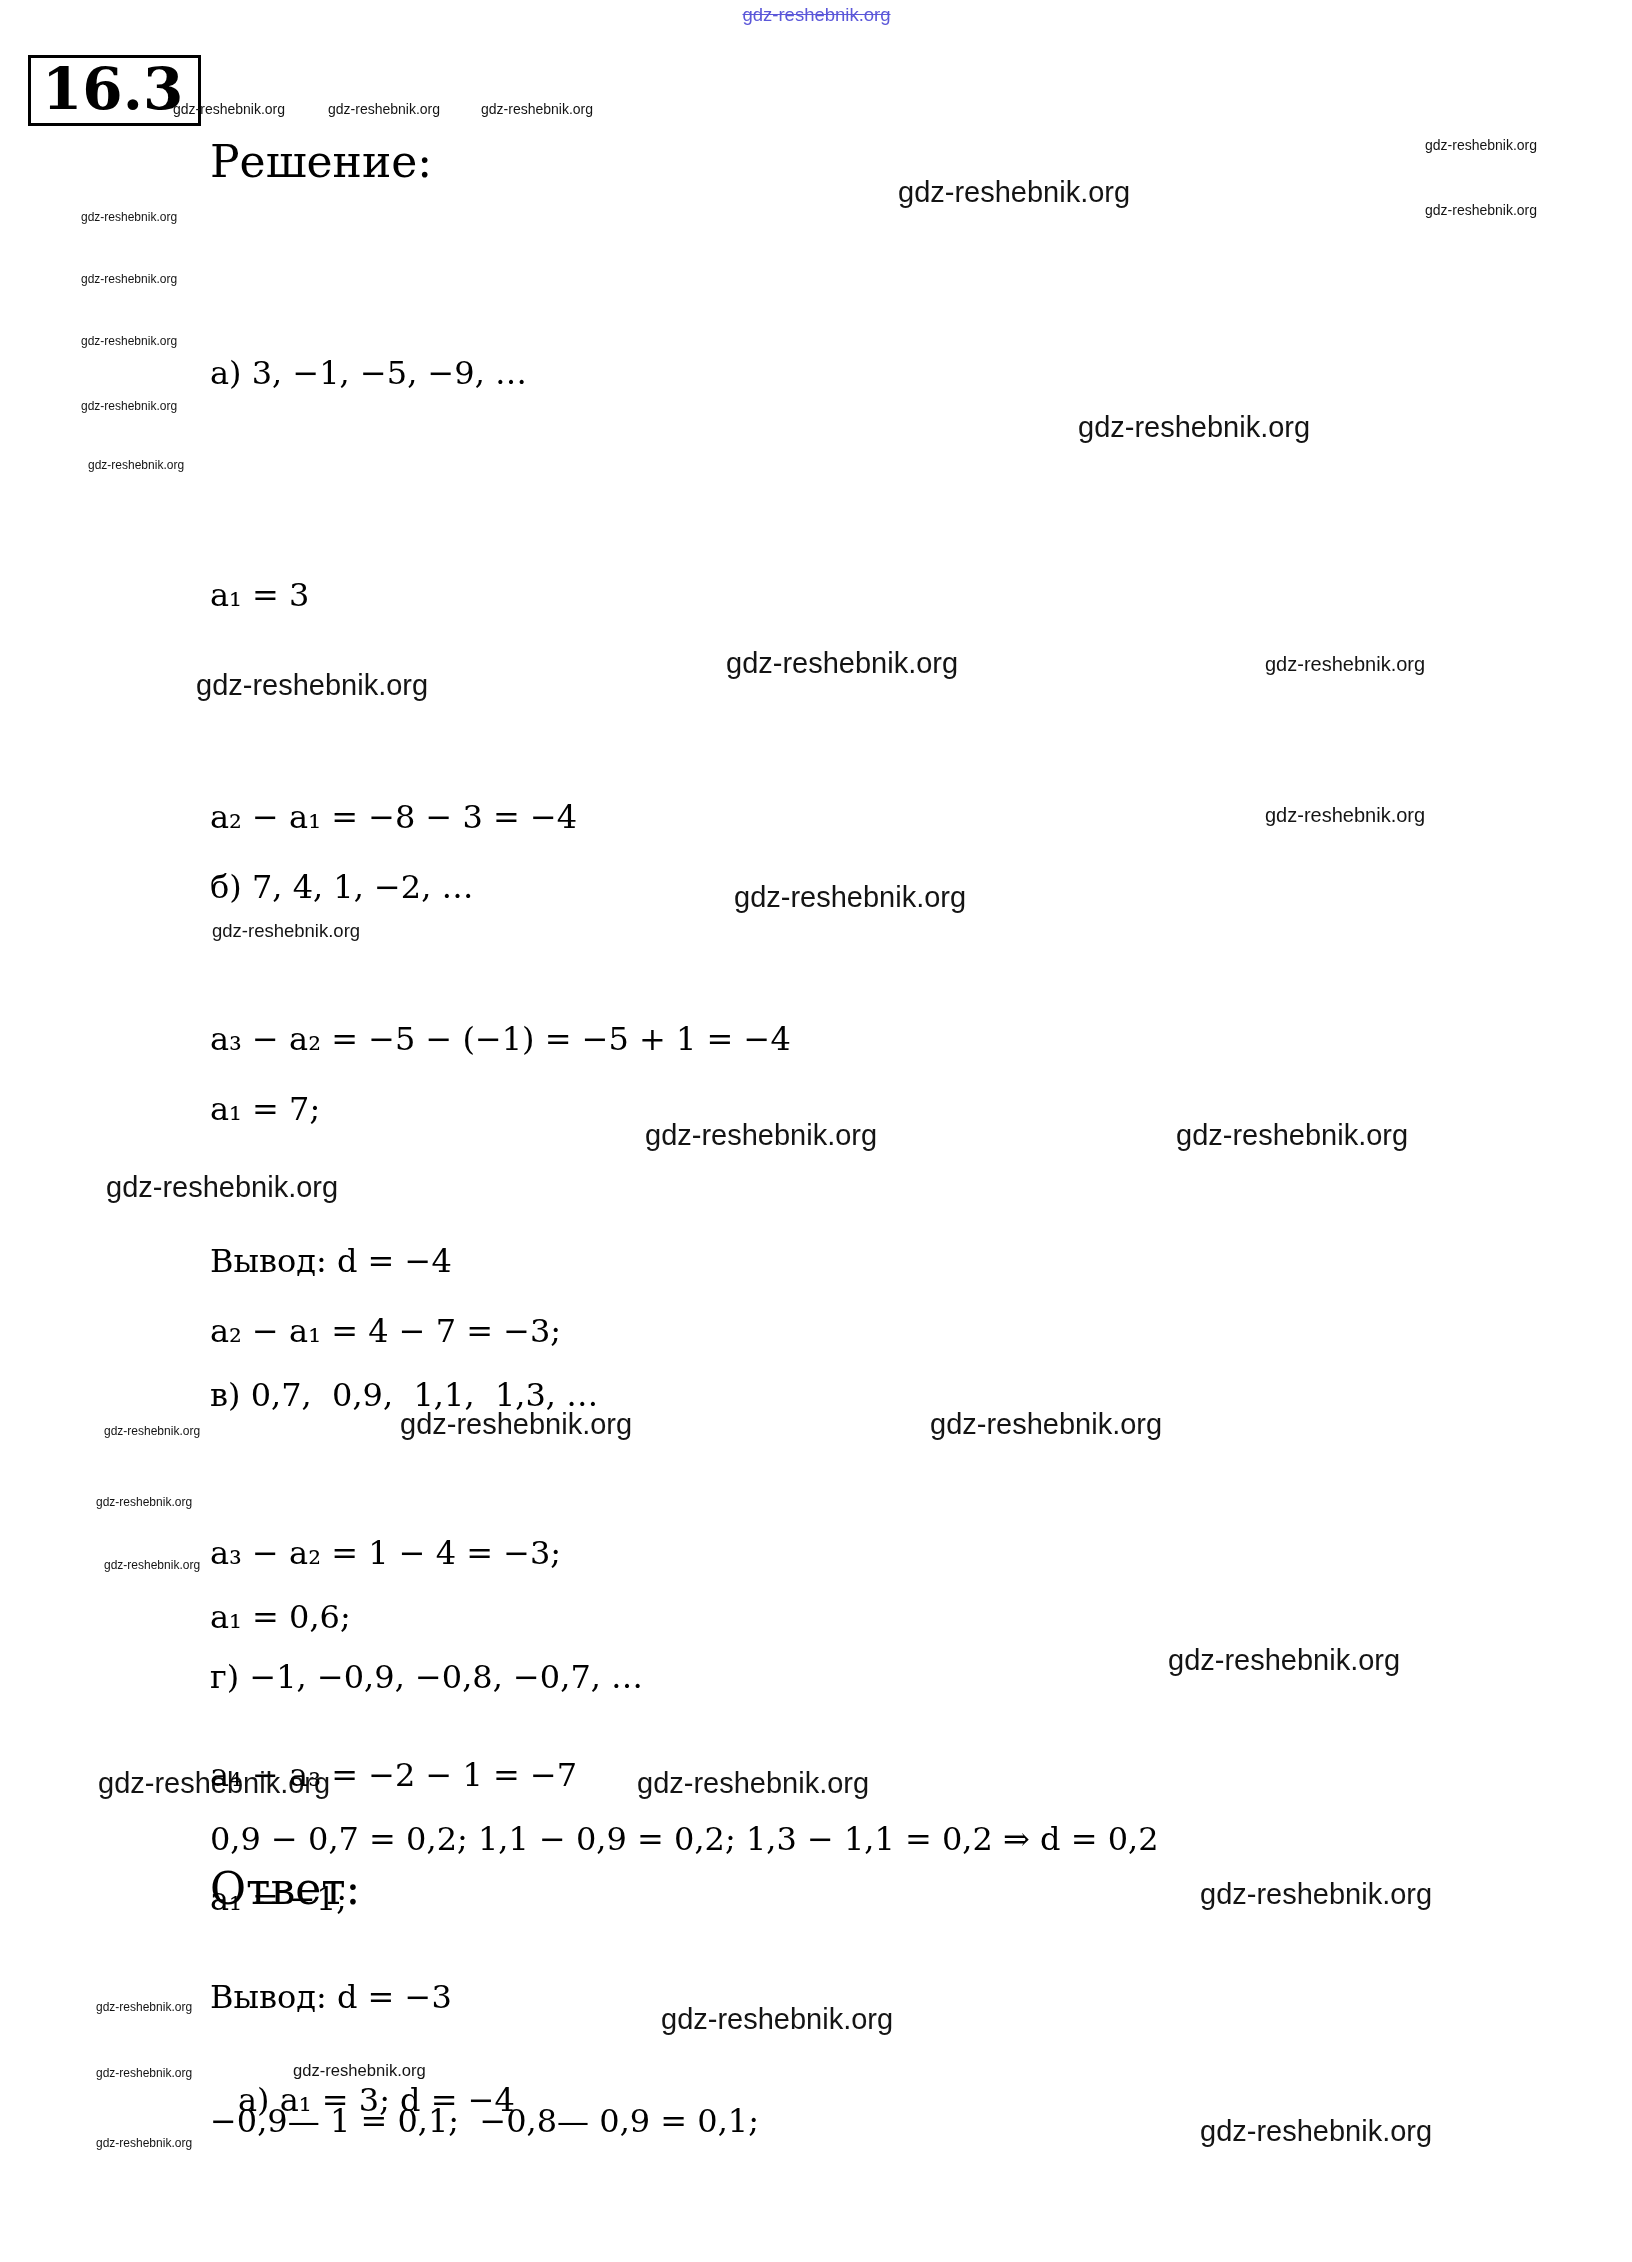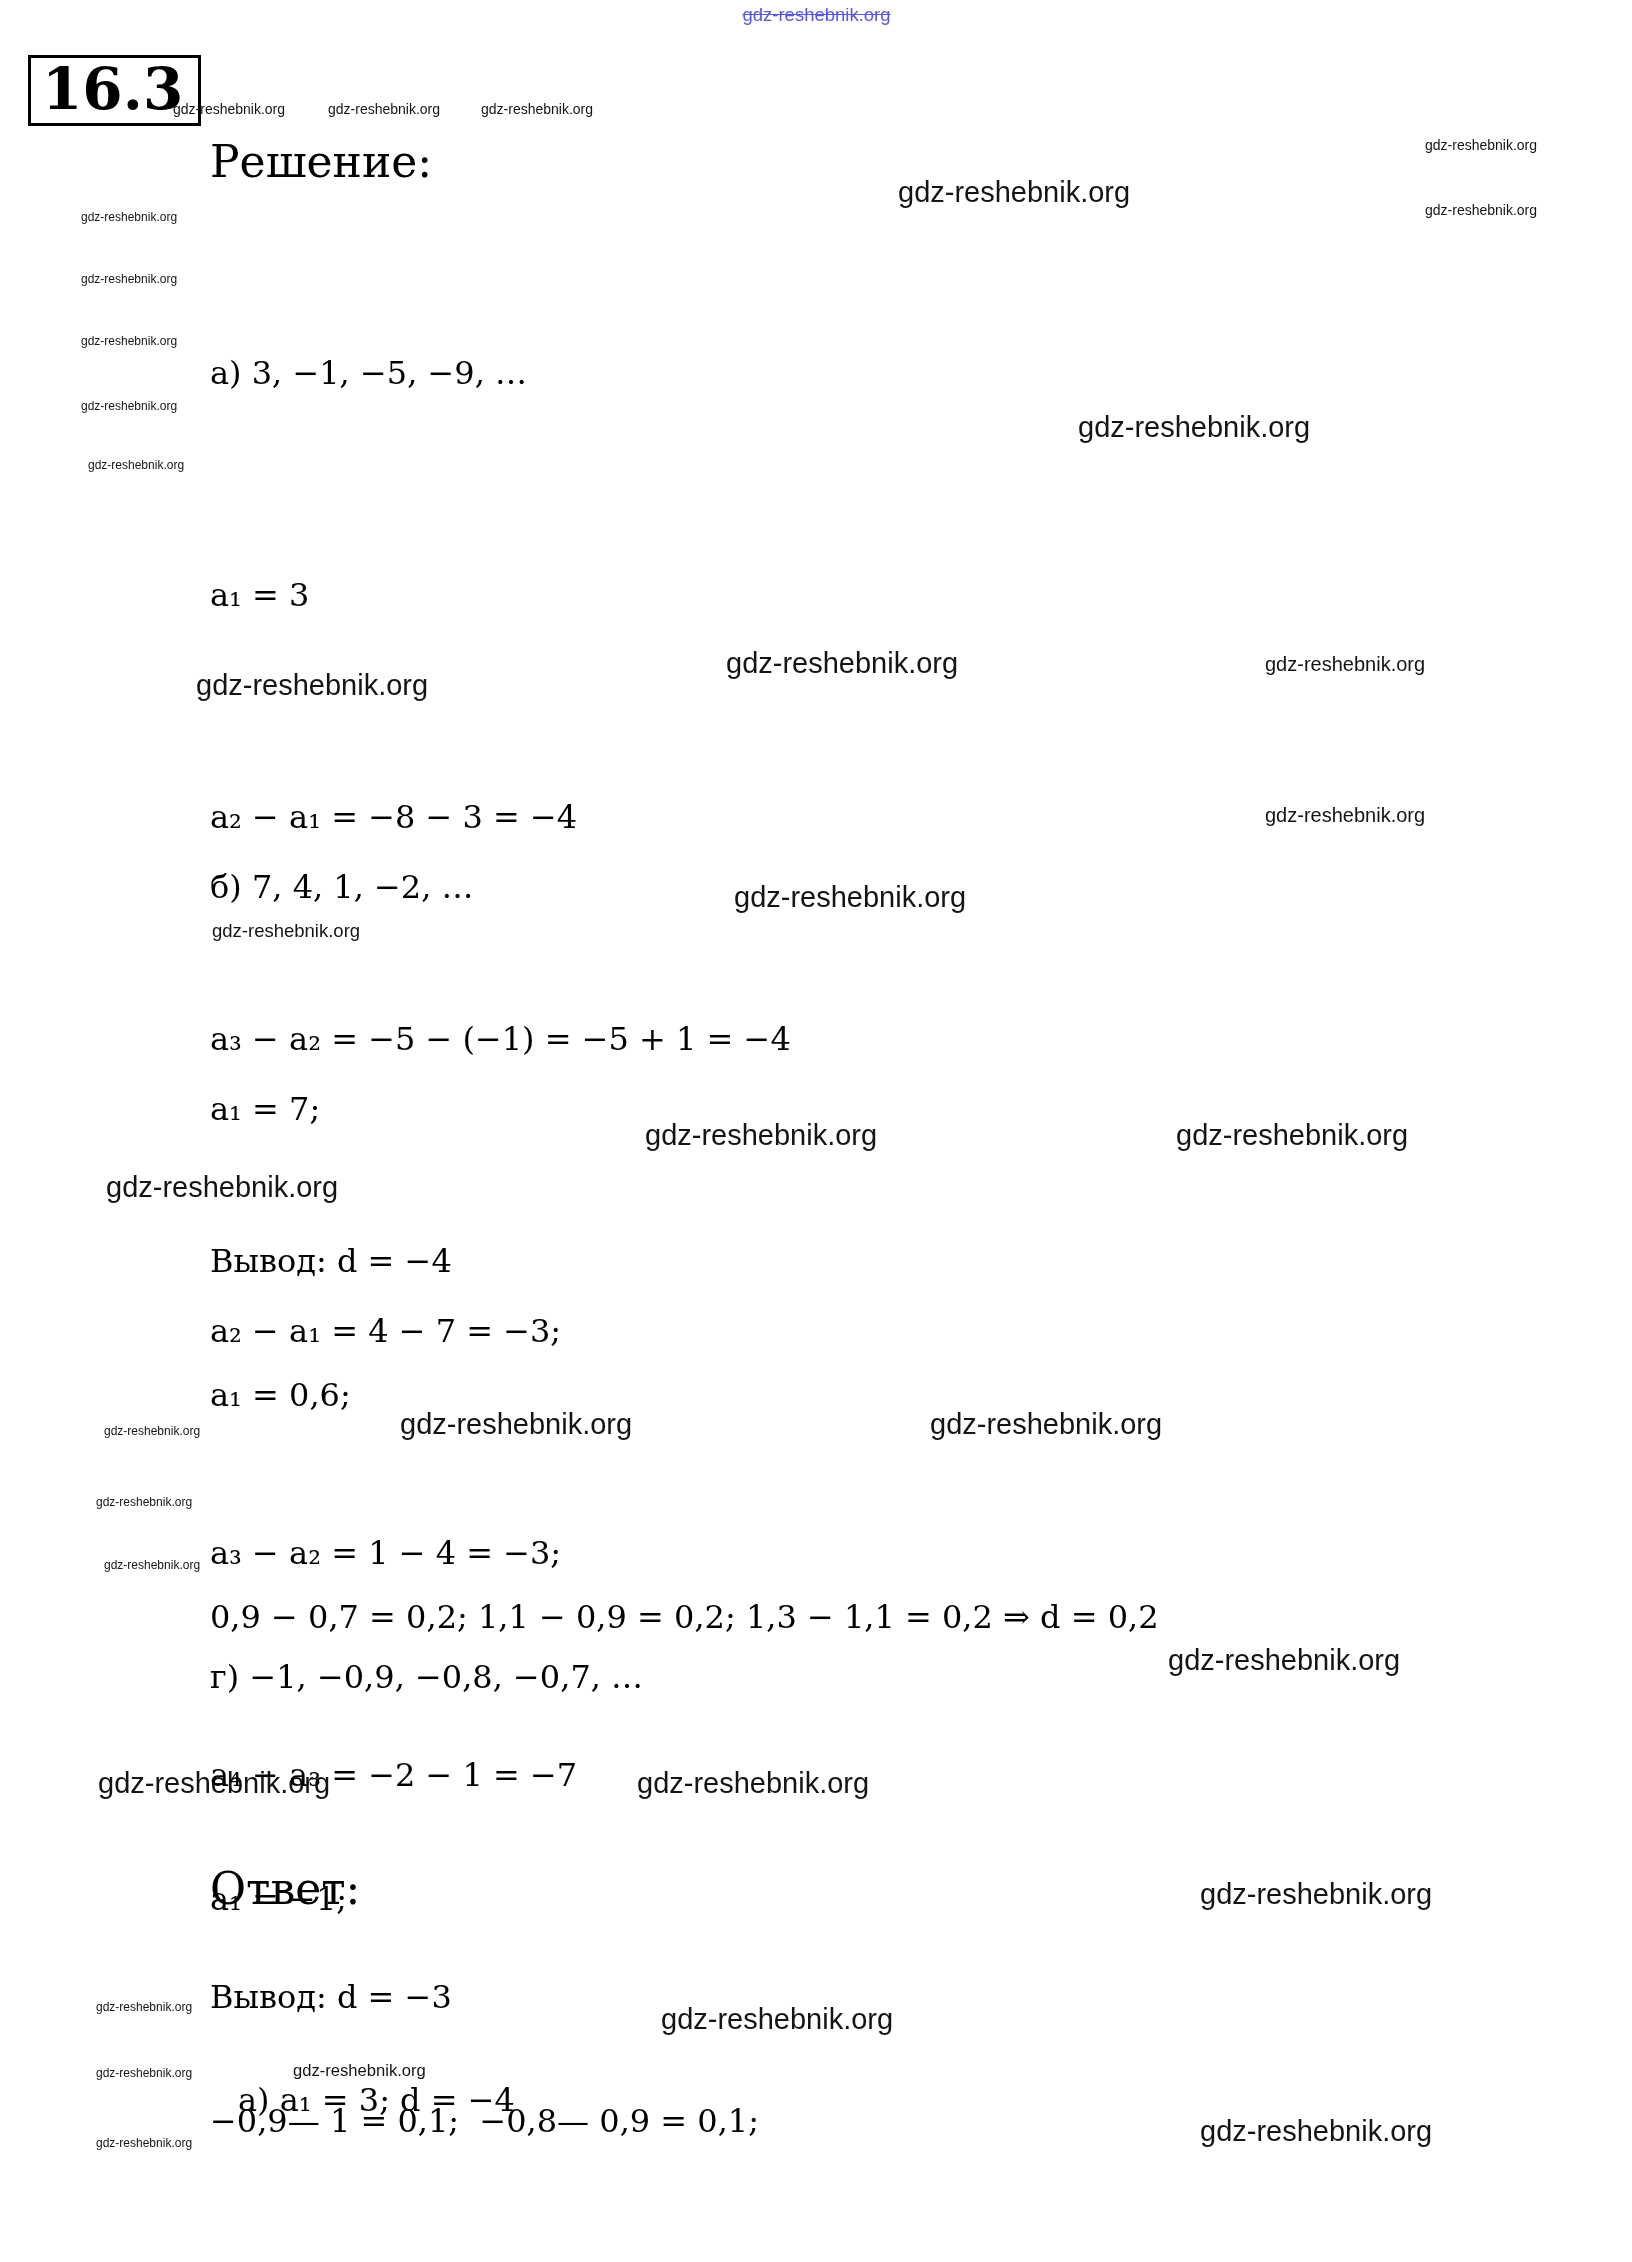--- a/index.html
+++ b/index.html
@@ -119,20 +119,21 @@
   <div class="block" style="top:702px">
     <div class="mline">б) 7, 4, 1, −2, …</div>
     <div class="mline">a₁ = 7;</div>
     <div class="mline">a₂ − a₁ = 4 − 7 = −3;</div>
     <div class="mline">a₃ − a₂ = 1 − 4 = −3;</div>
     <div class="mline">a₄ − a₃ = −2 − 1 = −7</div>
     <div class="mline">Вывод: d = −3</div>
   </div>
 
   <div class="block" style="top:1210px">
+    <div class="mline">в) 0,7,  0,9,  1,1,  1,3, …</div>
     <div class="mline">a₁ = 0,6;</div>
     <div class="mline">0,9 − 0,7 = 0,2; 1,1 − 0,9 = 0,2; 1,3 − 1,1 = 0,2 ⇒ d = 0,2</div>
   </div>
 
   <div class="block" style="top:1492px">
     <div class="mline">г) −1, −0,9, −0,8, −0,7, …</div>
     <div class="mline">a₁ = −1;</div>
     <div class="mline">−0,9— 1 = 0,1;  −0,8— 0,9 = 0,1;</div>
     
   </div>

